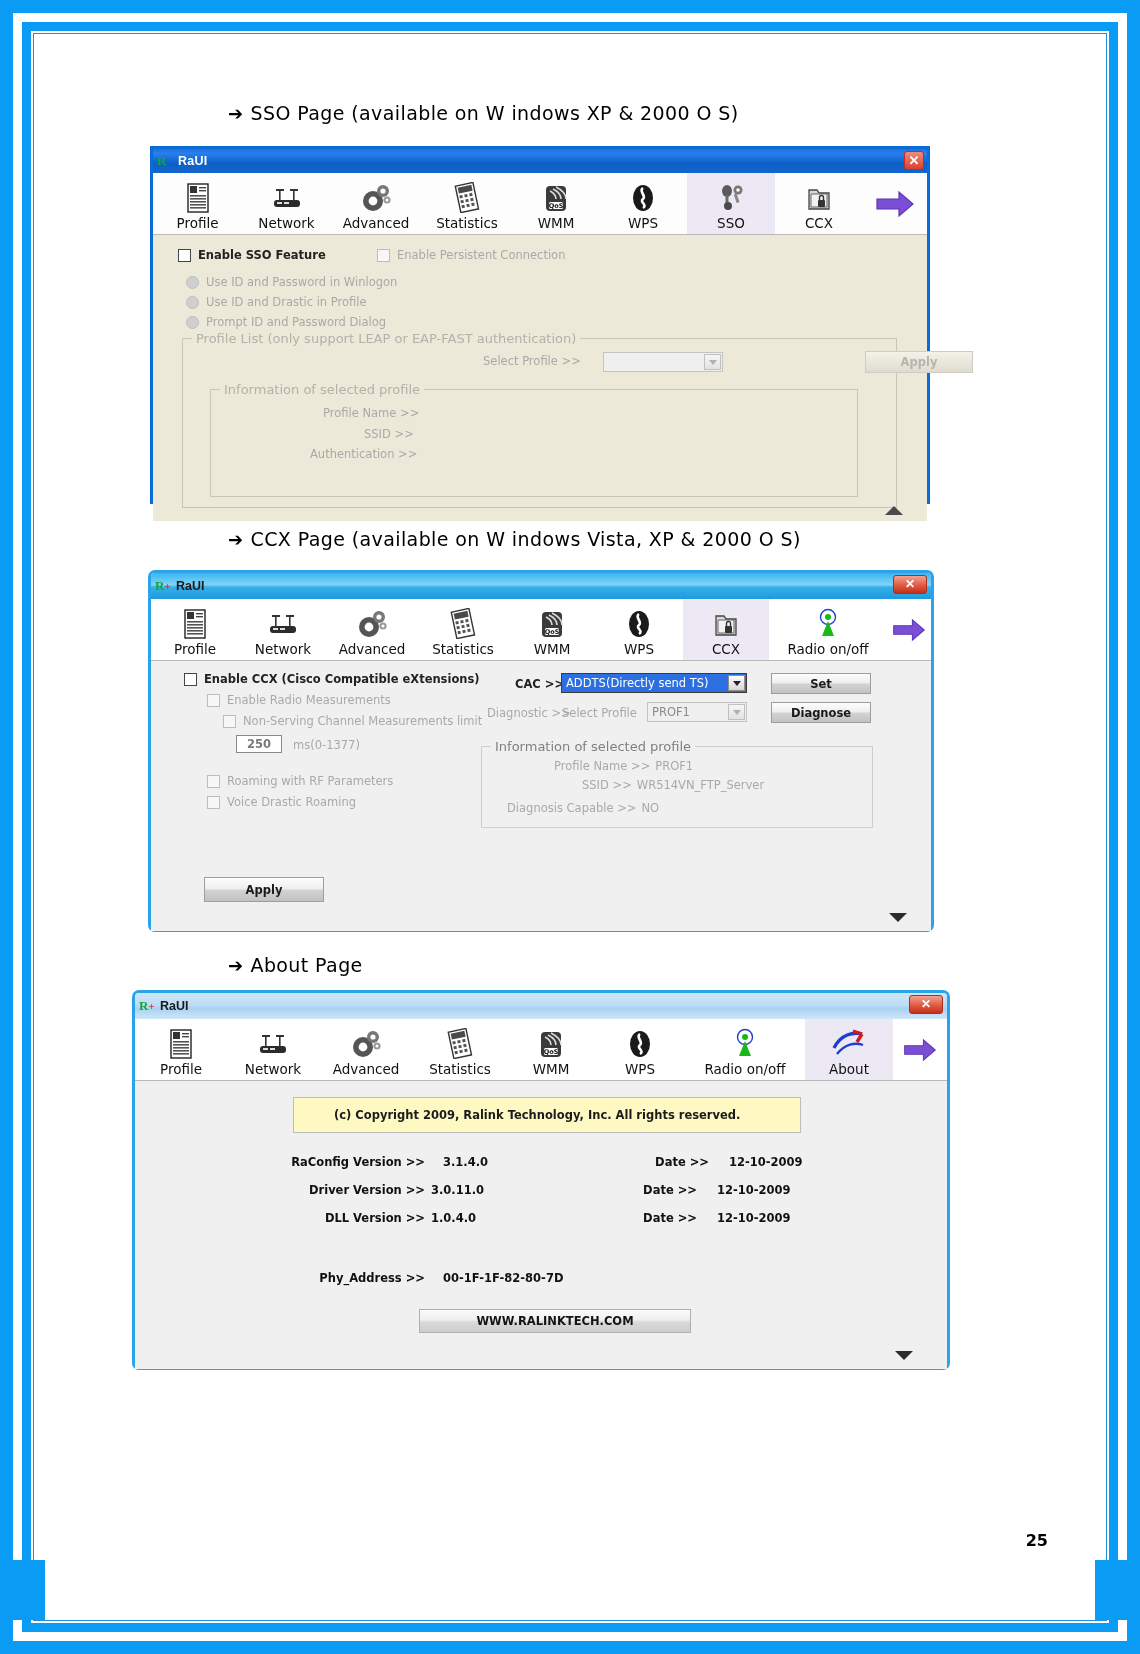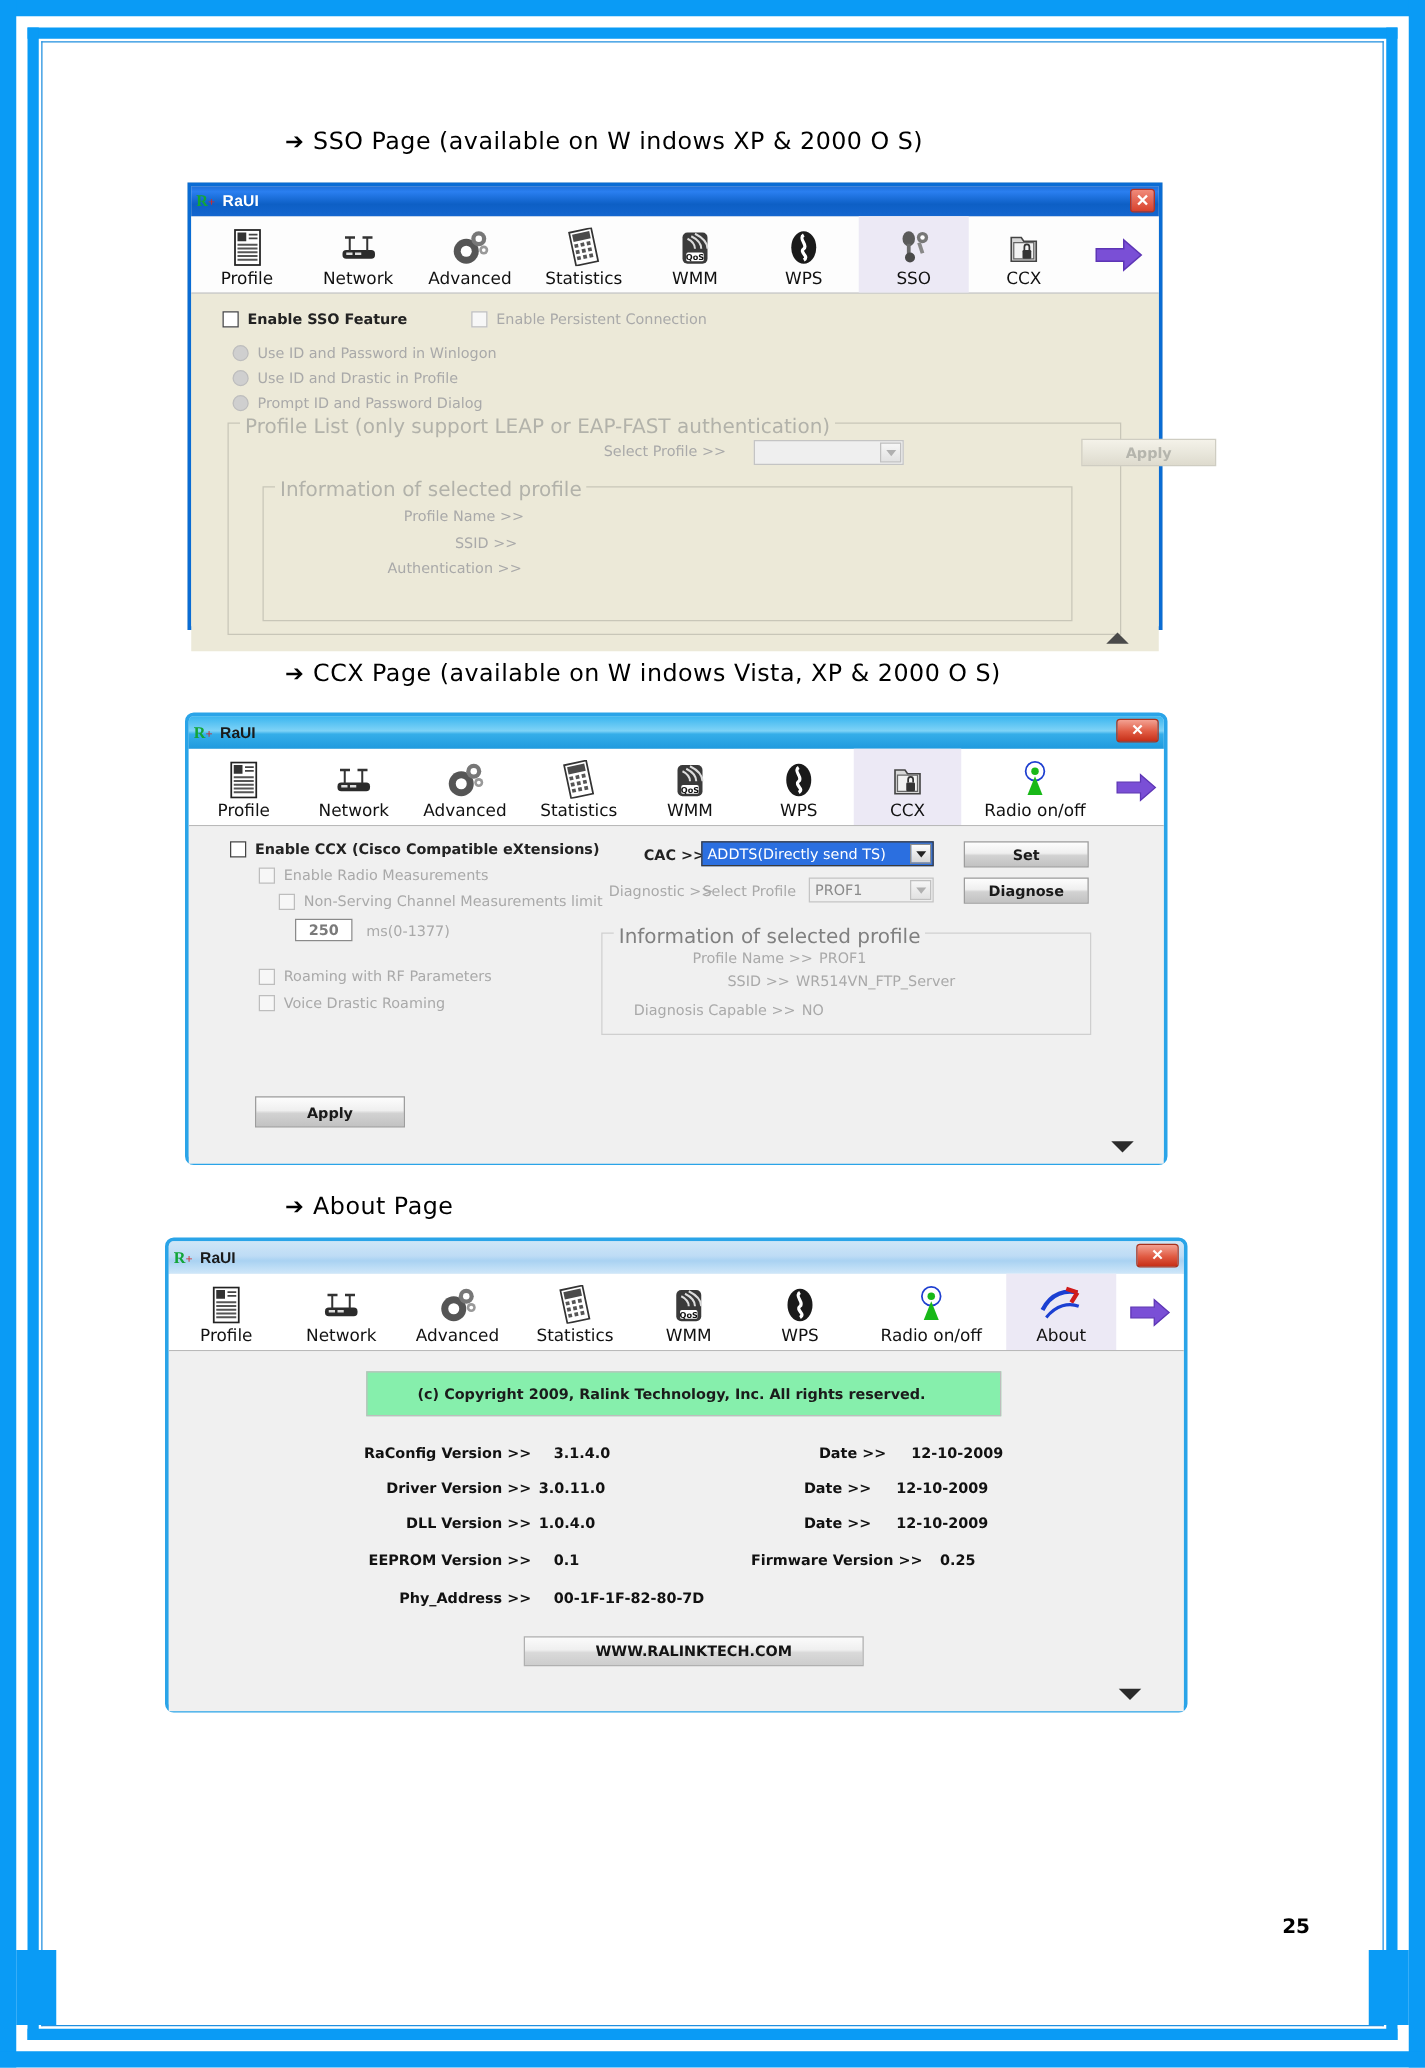--- a/index.html
+++ b/index.html
@@ -85,21 +85,21 @@
   .lbl-b{font-weight:bold;}
   .cb{width:13px;height:13px;border:1px solid #444;background:#fff;display:inline-block;vertical-align:middle;}
   .cb-dim{border:1px solid #bdbdbd;background:#f7f7f7;}
   .radio{width:13px;height:13px;border-radius:50%;background:#cfcfcf;border:1px solid #bdbdbd;display:inline-block;vertical-align:middle;}
 
   .row{position:absolute;display:flex;align-items:center;gap:7px;}
 
   .group{position:absolute;border:1px solid #c8c6b8;}
   .group.v{border:1px solid #cfcfcf;}
   .group-title{
-    position:absolute;top:-8px;left:9px;padding:0 4px;font-size:16px;
+    position:absolute;top:-8px;left:9px;padding:0 4px;font-size:13px;
     font-family:"DejaVu Sans",sans-serif;
   }
   .gt-dim{background:#ece9d8;color:#b2b2aa;}
   .gt-v{background:#f0f0f0;color:#808080;}
 
   .combo{
     border:1px solid #9a9a9a;background:#fff;height:20px;display:flex;align-items:center;
     justify-content:space-between;font-size:11.5px;font-family:"DejaVu Sans",sans-serif;padding:0 1px 0 4px;
   }
   .combo.dim{background:#efefef;border:1px solid #c4c4c4;color:#8a8a8a;}
@@ -126,21 +126,21 @@
     border:1px solid #8a8a8a;background:#fff;height:18px;display:flex;align-items:center;
     justify-content:center;font-size:11.5px;color:#7a7a7a;font-family:"DejaVu Sans",sans-serif;
     font-weight:bold;
   }
 
   .scroll-arrow{position:absolute;width:0;height:0;}
   .sa-up{border-left:9px solid transparent;border-right:9px solid transparent;border-bottom:9px solid #4a4a4a;}
   .sa-down{border-left:9px solid transparent;border-right:9px solid transparent;border-top:9px solid #2b2b2b;}
 
   .copybox{
-    position:absolute;border:1px solid #bdbdbd;background:#86efac;
+    position:absolute;border:1px solid #bdbdbd;background:#fef9c3;
     display:flex;align-items:center;
   }
   .copytext{font-size:11.5px;font-weight:bold;color:#1b1b1b;font-family:"DejaVu Sans",sans-serif;}
 
   .vrow{position:absolute;display:flex;align-items:center;font-size:11.5px;
         font-family:"DejaVu Sans",sans-serif;color:#111;font-weight:bold;}
   .vlabel{text-align:right;}
   .vvalue{font-weight:bold;}
 
   .weburl{
@@ -748,26 +748,20 @@
       <span class="vvalue" style="width:180px;margin-left:6px;">3.0.11.0</span>
       <span class="vlabel" style="width:86px;">Date &gt;&gt;</span>
       <span class="vvalue" style="margin-left:20px;">12-10-2009</span>
     </div>
     <div class="vrow" style="left:100px;top:130px;">
       <span class="vlabel" style="width:190px;">DLL Version &gt;&gt;</span>
       <span class="vvalue" style="width:180px;margin-left:6px;">1.0.4.0</span>
       <span class="vlabel" style="width:86px;">Date &gt;&gt;</span>
       <span class="vvalue" style="margin-left:20px;">12-10-2009</span>
     </div>
-    <div class="vrow" style="left:100px;top:160px;">
-      <span class="vlabel" style="width:190px;">EEPROM Version &gt;&gt;</span>
-      <span class="vvalue" style="width:155px;margin-left:18px;">0.1</span>
-      <span class="vlabel" style="width:140px;">Firmware Version &gt;&gt;</span>
-      <span class="vvalue" style="margin-left:14px;">0.25</span>
-    </div>
     <div class="vrow" style="left:100px;top:190px;">
       <span class="vlabel" style="width:190px;">Phy_Address &gt;&gt;</span>
       <span class="vvalue" style="margin-left:18px;">00-1F-1F-82-80-7D</span>
     </div>
 
     <div class="weburl" style="left:284px;top:228px;width:272px;height:24px;">WWW.RALINKTECH.COM</div>
 
     <div class="scroll-arrow sa-down" style="right:34px;bottom:9px;"></div>
   </div>
 </div>

